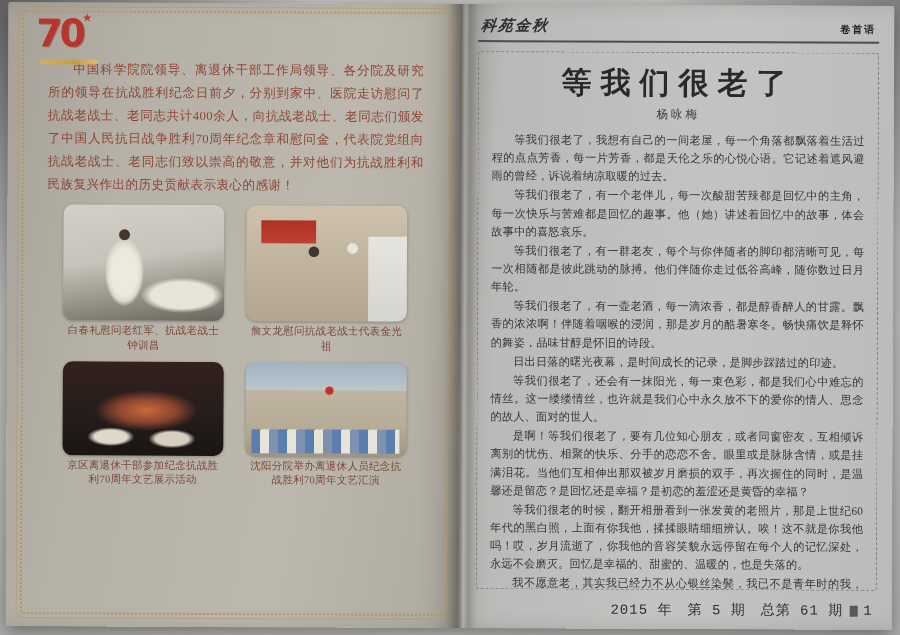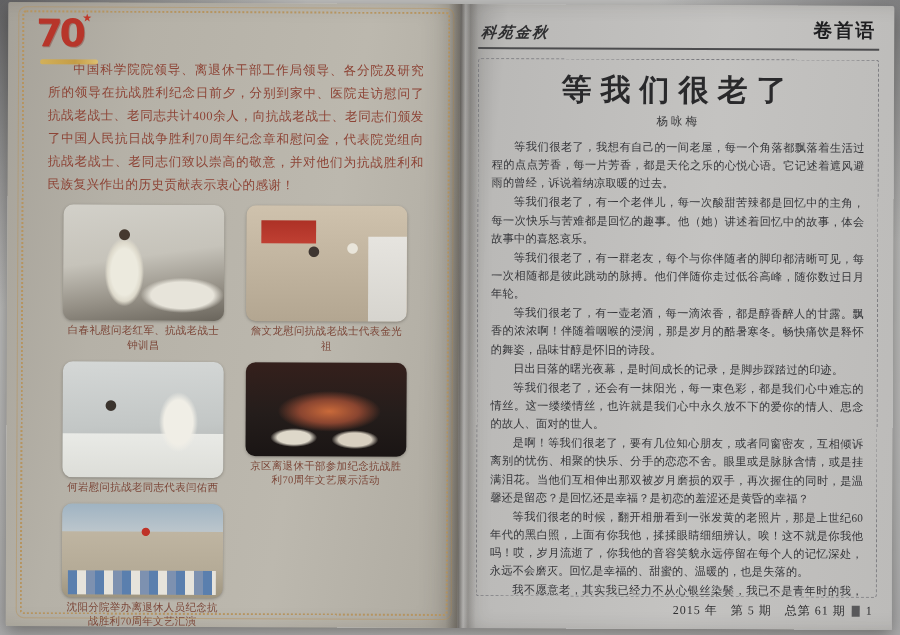--- a/index.html
+++ b/index.html
@@ -134,21 +134,21 @@
   .rp-header {
     display:flex; justify-content:space-between; align-items:flex-end;
     padding:2px 3px 5px; border-bottom:2px solid #4c4c4e;
   }
   .magazine-name {
     font-weight:bold; font-style:italic; font-size:15px; letter-spacing:2px;
     color:#2e2e30; transform:skewX(-6deg);
   }
   .section-name {
     font-family:Liberation Sans, sans-serif;
-    font-weight:bold; font-size:19px; letter-spacing:2px; color:#1f1f21;
+    font-weight:bold; font-size:10px; letter-spacing:2px; color:#1f1f21;
   }
   .essay-box {
     margin-top:9px; height:calc(100% - 62px); overflow:hidden;
     border:1px dashed #7c7c80; border-radius:3px;
     padding:8px 13px 6px;
   }
   .essay-title {
     text-align:center; font-weight:bold; font-size:30px; letter-spacing:9px;
     color:#29292b; margin:2px 0 3px;
   }
@@ -156,21 +156,21 @@
     text-align:center; font-size:11.5px; letter-spacing:3px; color:#3a3a3c;
     margin-bottom:9px;
   }
   .essay p {
     font-size:11.2px; line-height:1.62; text-indent:2em; text-align:justify;
     color:#343539; letter-spacing:.2px; margin-bottom:1px;
   }
   .rp-footer {
     position:absolute; right:4px; bottom:-4px;
     display:flex; align-items:center; gap:6px;
-    font-size:12px; color:#2e2e30; letter-spacing:1px;
+    font-size:14px; color:#2e2e30; letter-spacing:1px;font-family:Liberation Mono, monospace;
   }
   .page-box { width:8px; height:11px; background:#58585a; }
   .spine {
     position:absolute; left:440px; top:0; width:30px; height:100%; pointer-events:none;
     background:linear-gradient(90deg, rgba(55,50,45,0) 0%, rgba(55,50,45,.35) 42%,
       rgba(255,255,255,.22) 58%, rgba(55,50,45,.16) 74%, rgba(55,50,45,0) 100%);
   }
 </style>
 </head>
 <body>
@@ -188,24 +188,20 @@
         <p class="lp-intro">中国科学院院领导、离退休干部工作局领导、各分院及研究所的领导在抗战胜利纪念日前夕，分别到家中、医院走访慰问了抗战老战士、老同志共计400余人，向抗战老战士、老同志们颁发了中国人民抗日战争胜利70周年纪念章和慰问金，代表院党组向抗战老战士、老同志们致以崇高的敬意，并对他们为抗战胜利和民族复兴作出的历史贡献表示衷心的感谢！</p>
 
         <div class="lp-photos">
           <figure>
             <div class="photo ph-1"></div>
             <figcaption class="caption">白春礼慰问老红军、抗战老战士钟训昌</figcaption>
           </figure>
           <figure>
             <div class="photo ph-2"></div>
             <figcaption class="caption">詹文龙慰问抗战老战士代表金光祖</figcaption>
-          </figure>
-          <figure>
-            <div class="photo ph-4"></div>
-            <figcaption class="caption">何岩慰问抗战老同志代表闫佑西</figcaption>
           </figure>
           <figure>
             <div class="photo sm ph-5"></div>
             <figcaption class="caption">京区离退休干部参加纪念抗战胜利70周年文艺展示活动</figcaption>
           </figure>
           <figure>
             <div class="photo sm ph-6"></div>
             <figcaption class="caption">沈阳分院举办离退休人员纪念抗战胜利70周年文艺汇演</figcaption>
           </figure>
         </div>

